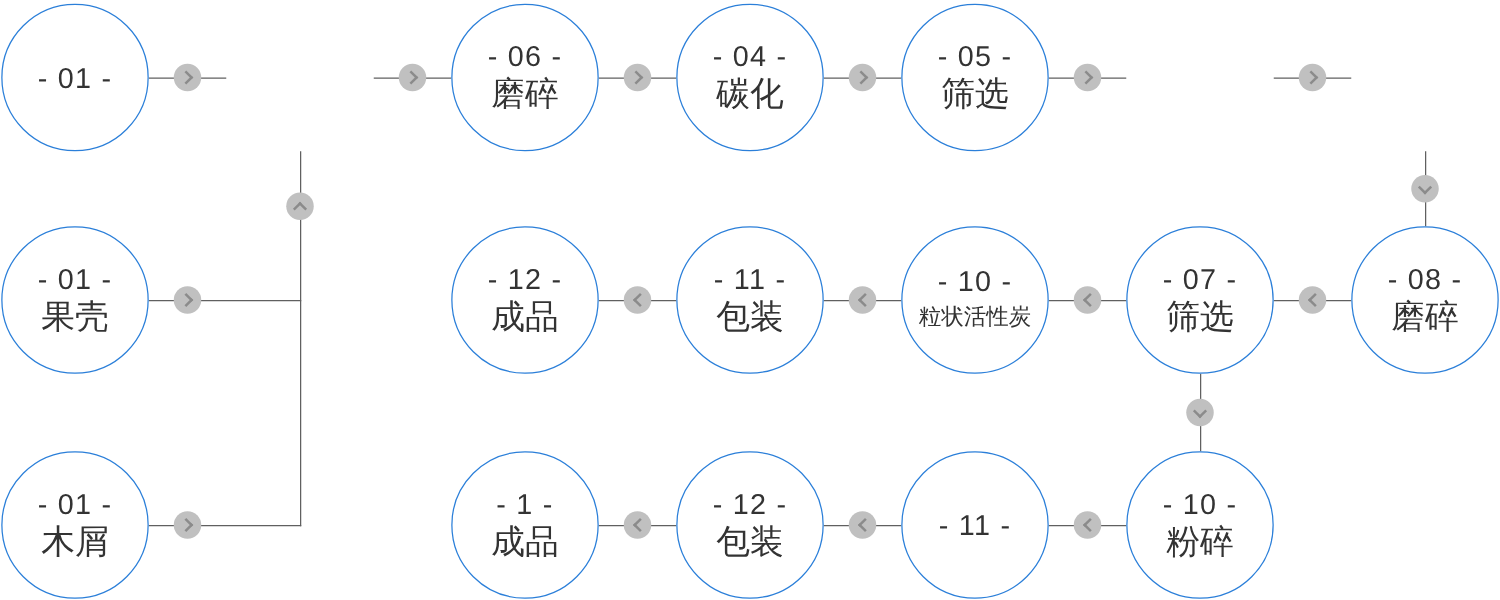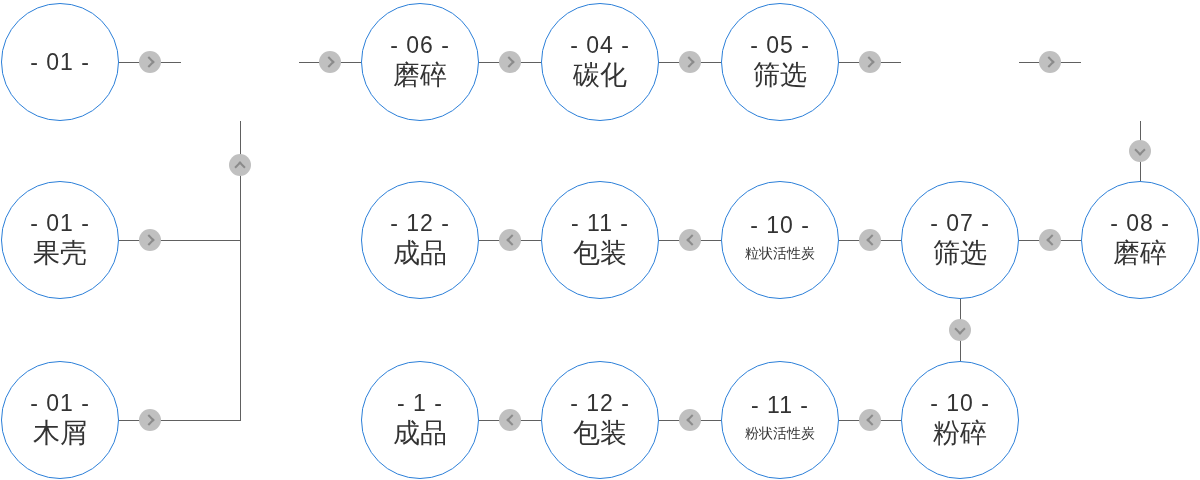--- a/index.html
+++ b/index.html
@@ -8,21 +8,21 @@
 
   
   .node{
     position:absolute;width:118px;height:118px;box-sizing:border-box;
     border:1px solid #2b7fd9;border-radius:50%;background:#ffffff;
     display:flex;flex-direction:column;align-items:center;justify-content:center;
     z-index:2;text-align:center;color:#333333;
   }
   .node .num{font-size:23px;line-height:26px;letter-spacing:1px;color:#333333;}
   .node .label{font-size:27px;line-height:34px;color:#333333;}
-  .node .label.small{font-size:14px;line-height:30px;letter-spacing:0;}
+  .node .label.small{font-size:18px;line-height:30px;letter-spacing:0;}
 
   
   .hline{position:absolute;height:1px;background:#606060;z-index:1;}
   .vline{position:absolute;width:1px;background:#606060;z-index:1;}
 
   
   .arrow{
     position:absolute;width:22px;height:22px;border-radius:50%;background:#c0c0c0;
     display:flex;align-items:center;justify-content:center;z-index:3;
   }
@@ -166,20 +166,19 @@
   <div class="node" style="left:361px;top:361px">
     <div class="num">- 1 -</div>
     <div class="label">成品</div>
   </div>
   <div class="node" style="left:541px;top:361px">
     <div class="num">- 12 -</div>
     <div class="label">包装</div>
   </div>
   <div class="node" style="left:721px;top:361px">
     <div class="num">- 11 -</div>
-    <div class="label small">粉状活性炭</div>
   </div>
   <div class="node" style="left:901px;top:361px">
     <div class="num">- 10 -</div>
     <div class="label">粉碎</div>
   </div>
 
 </div>
 
 </body></html>

